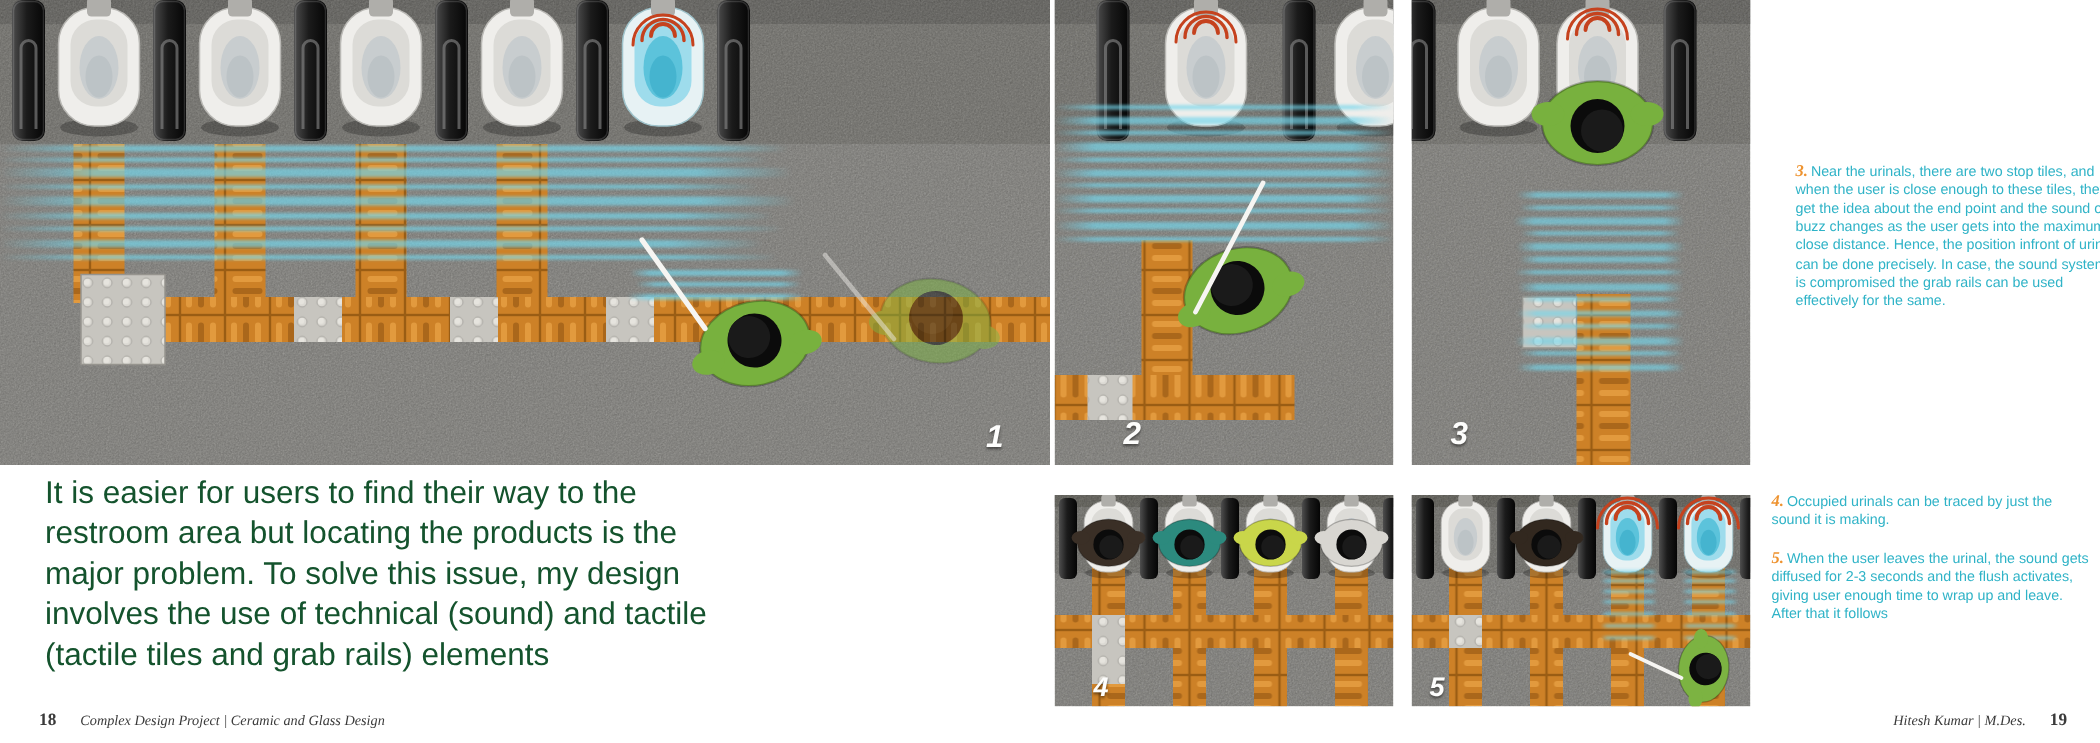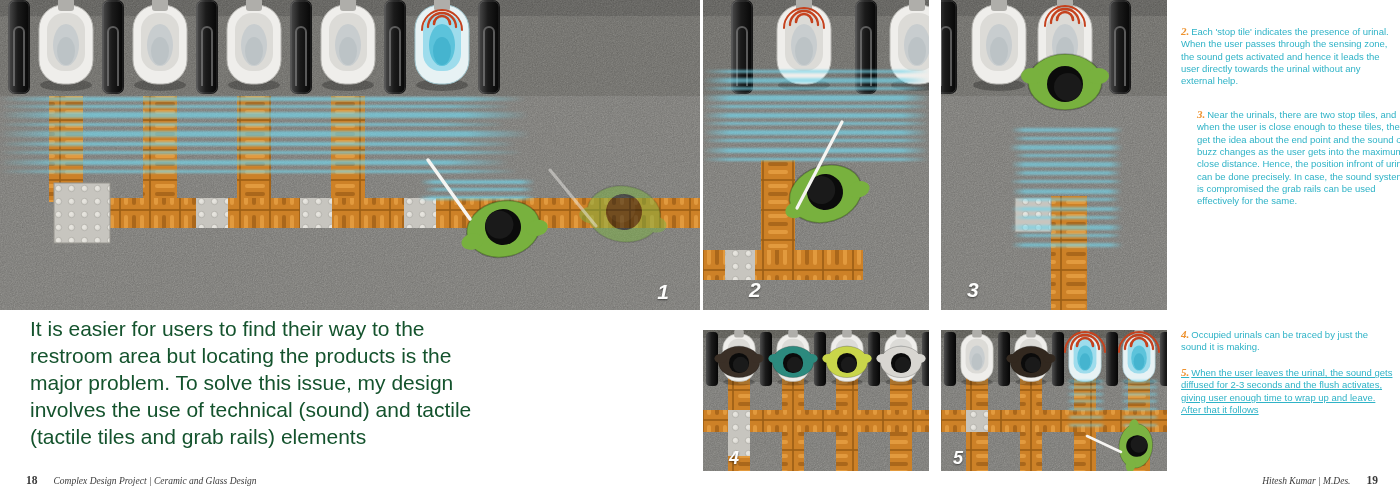--- a/index.html
+++ b/index.html
@@ -22,21 +22,21 @@
   #fig4 .fig-label { left:26px;  bottom:2px; font-size:18px; }
   #fig5 .fig-label { left:12px;  bottom:2px; font-size:18px; }
 
   .note { position:absolute; color:#2fb3c7; font-size:9.5px; line-height:1.3; }
   .note .num { color:#ee9330; font-family:"Liberation Serif", serif; font-style:italic;
                font-weight:700; font-size:11px; padding-right:2px; }
   #note1 { left:558px;  top:0px;   width:145px; height:178px; background:#fff; padding:26px 8px 0 14px; }
   #note2 { left:1181px; top:24px;  width:214px; }
   #note3 { left:1197px; top:107px; width:214px; }
   #note4 { left:1181px; top:327px; width:214px; }
-  #note5 { left:1181px; top:365px; width:214px;text-decoration:underline; }
+  #note5 { left:1181px; top:365px; width:214px; }
 
   .intro { position:absolute; left:30px; top:316px; width:478px;
            color:#14532d; font-size:21px; line-height:1.28; }
 
   .footer { position:absolute; top:474px; font-family:"Liberation Serif", serif; color:#3a3a3a; font-size:9.5px; }
   #footerL { left:26px;text-align:right; }
   #footerR { right:22px; text-align:center; }
   .pnum { font-weight:700; font-size:11.5px; font-style:normal; }
   #footerL .ftxt { font-style:italic; margin-left:16px; }
   #footerR .ftxt { font-style:italic; margin-right:16px; }
@@ -384,23 +384,20 @@
         <rect x="180" y="94" width="38" height="2.5" fill="url(#sgrad)"></rect>
       </g>
       <g transform="translate(196,116) rotate(95) scale(0.6)">
         <use href="#person" fill="#7cb342"></use>
       </g>
       <line x1="180" y1="122" x2="146" y2="106" stroke="#f6f5f2" stroke-width="2.5" stroke-linecap="round"></line>
     </svg>
     <div class="fig-label">5</div>
   </div>
 
-  <div class="note" id="note2">
-    <span class="num">2.</span><span>Each 'stop tile' indicates the presence of urinal. When the user passes through the sensing zone, the sound gets activated and hence it leads the user directly towards the urinal without any external help.</span>
-  </div>
   <div class="note" id="note3">
     <span class="num">3.</span><span>Near the urinals, there are two stop tiles, and when the user is close enough to these tiles, they get the idea about the end point and the sound of buzz changes as the user gets into the maximum close distance. Hence, the position infront of urinal can be done precisely. In case, the sound system is compromised the grab rails can be used effectively for the same.</span>
   </div>
   <div class="note" id="note4">
     <span class="num">4.</span><span>Occupied urinals can be traced by just the sound it is making.</span>
   </div>
   <div class="note" id="note5">
     <span class="num">5.</span><span>When the user leaves the urinal, the sound gets diffused for 2-3 seconds and the flush activates, giving user enough time to wrap up and leave. After that it follows</span>
   </div>
 

